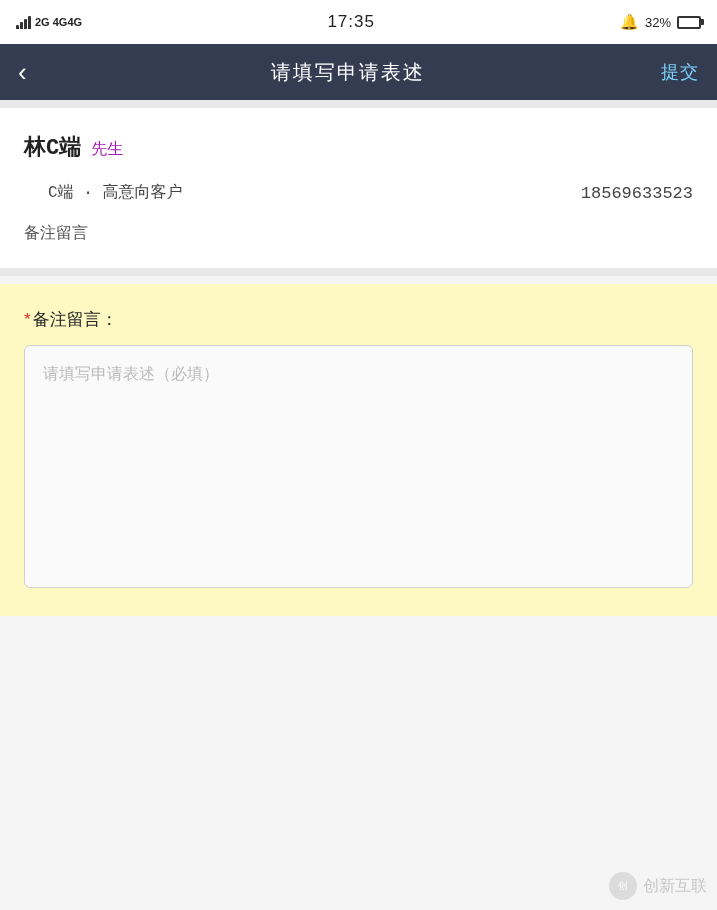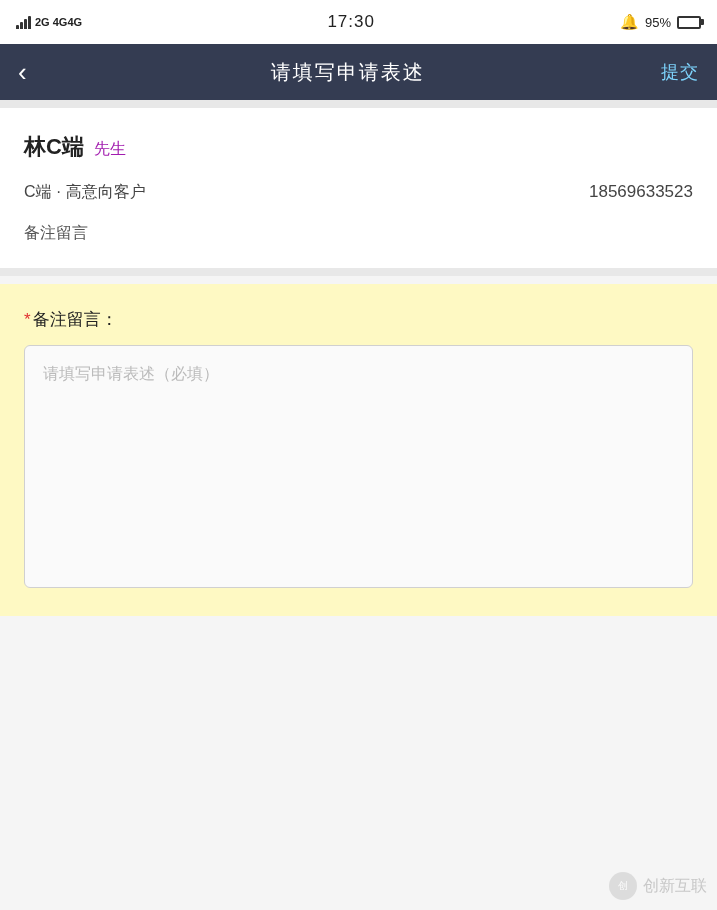--- a/index.html
+++ b/index.html
@@ -114,41 +114,43 @@
     
     .divider {
       height: 8px;
       background: #e8e8e8;
     }
 
     
     .customer-card {
       background: #fff;
       padding: 24px 24px 20px 24px;
+      font-family: Liberation Mono, monospace;
     }
     .customer-name-row {
       display: flex;
       align-items: baseline;
       gap: 10px;
       margin-bottom: 20px;
     }
     .customer-name {
       font-size: 22px;
       font-weight: 600;
       color: #222;
     }
     .customer-title {
       font-size: 16px;
       color: #a21caf;
     }
     .customer-info-row {
       display: flex;
-      align-items: flex-start;
+      align-items: flex-end;
       justify-content: space-between;
       margin-bottom: 20px;
+      margin-left: 24px;
     }
     .customer-type {
       font-size: 16px;
       color: #444;
     }
     .customer-phone {
       font-size: 17px;
       color: #444;
     }
     .customer-address {
@@ -223,24 +225,24 @@
   <div class="status-left">
 
     <div class="signal-icon">
       <div class="signal-bar" style="height:4px;"></div>
       <div class="signal-bar" style="height:7px;"></div>
       <div class="signal-bar" style="height:10px;"></div>
       <div class="signal-bar" style="height:13px;"></div>
     </div>
     <span style="font-size:11px;">2G 4G4G</span>
   </div>
-  <div class="status-center">17:30</div>
+  <div class="status-center">17:35</div>
   <div class="status-right">
     <span style="font-size:15px;">🔔</span>
-    <span style="font-size:13px;">95%</span>
+    <span style="font-size:13px;">32%</span>
     <span class="battery-icon">
       <span class="battery-body"><span class="battery-fill"></span></span>
     </span>
   </div>
 </div>
 
 <div class="nav-bar">
   <div class="nav-back">‹</div>
   <div class="nav-title">请填写申请表述</div>
   <div class="nav-submit">提交</div>

